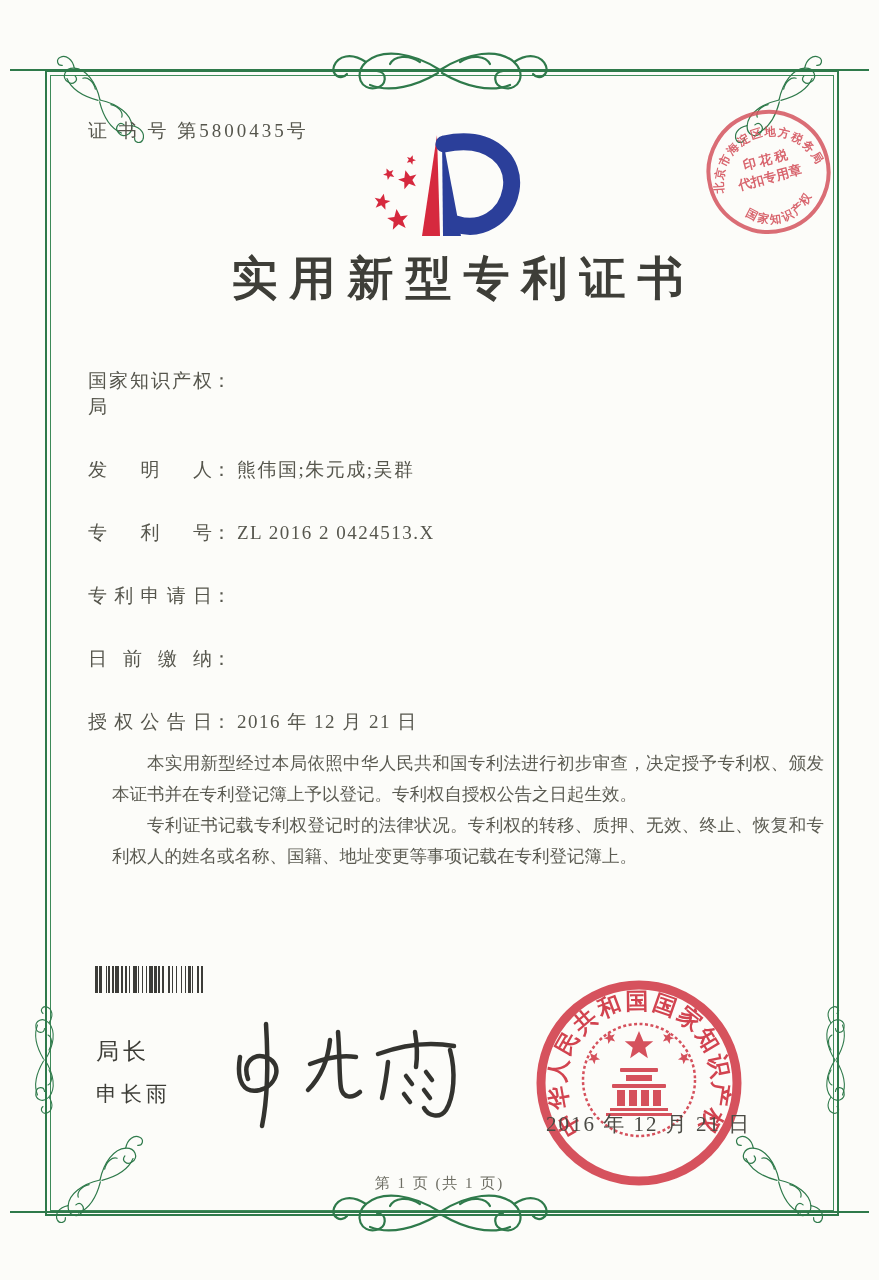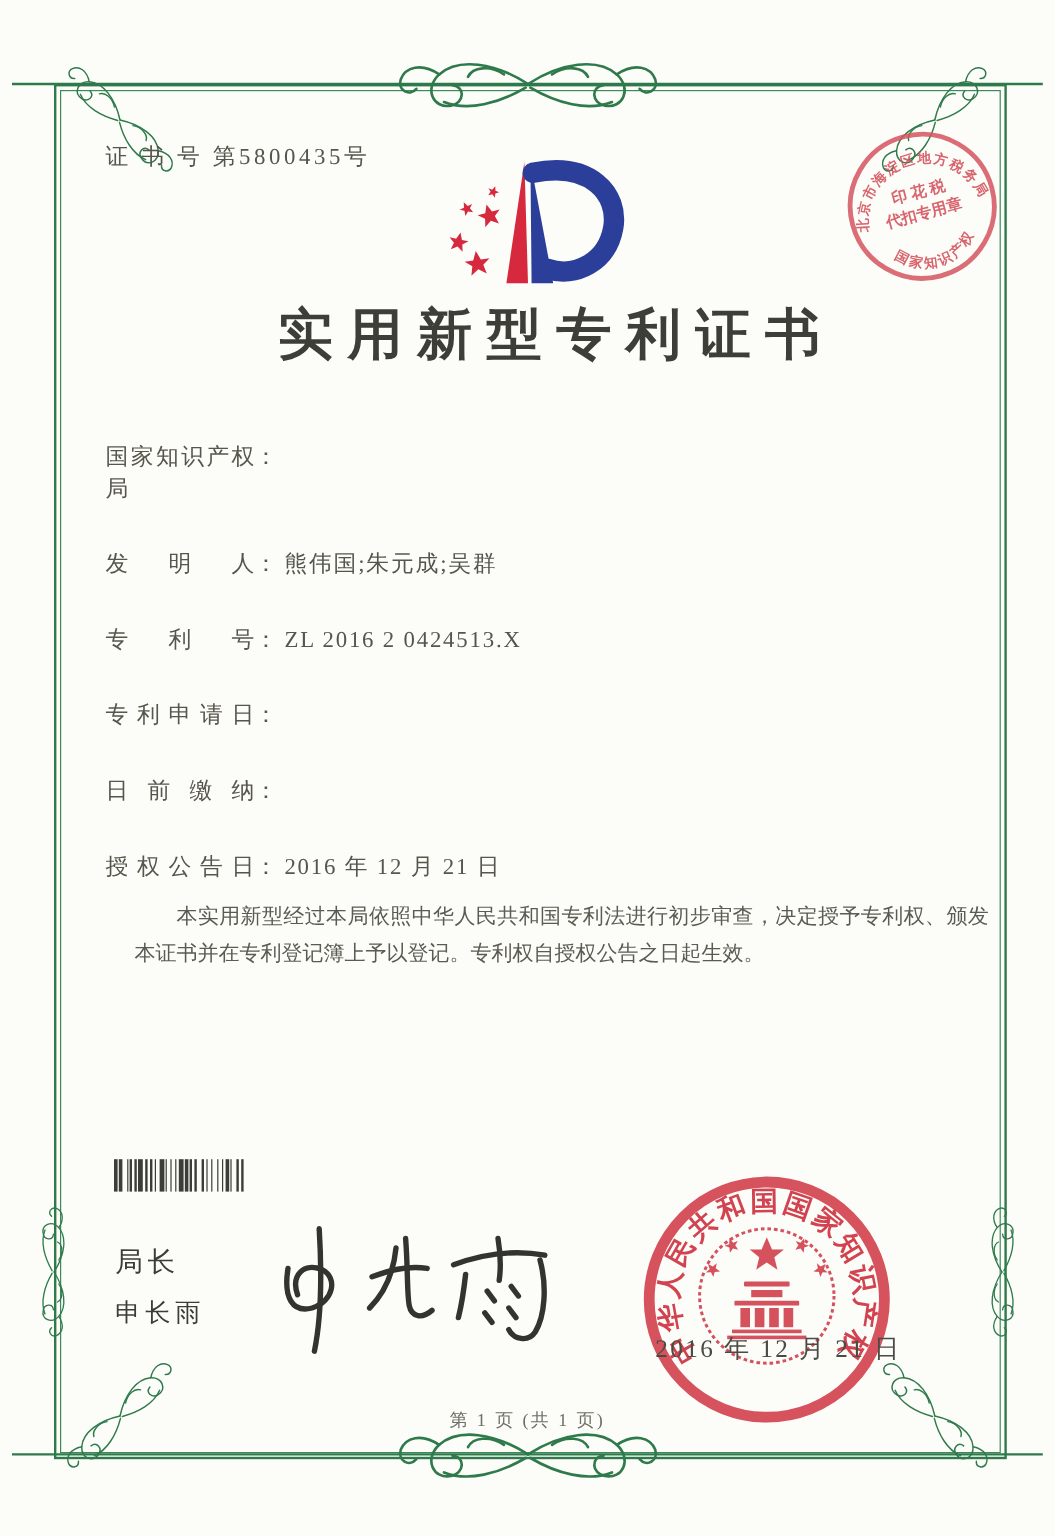--- a/index.html
+++ b/index.html
@@ -152,20 +152,21 @@
   </div>
   <div class="field">
     <span class="lbl">授权公告日</span>
     <span class="colon">：</span>
     <span class="val">2016 年 12 月 21 日</span>
   </div>
 </div>
 
 <div class="body-text">
   <p>本实用新型经过本局依照中华人民共和国专利法进行初步审查，决定授予专利权、颁发本证书并在专利登记簿上予以登记。专利权自授权公告之日起生效。</p>
+  <p>专利证书记载专利权登记时的法律状况。专利权的转移、质押、无效、终止、恢复和专利权人的姓名或名称、国籍、地址变更等事项记载在专利登记簿上。</p>
 </div>
 
 <div class="barcode" id="barcode">
     <div class="bar" style="width: 2.7px;"></div>
     <div class="gap" style="width: 1.35px;"></div>
     <div class="bar" style="width: 2.7px;"></div>
     <div class="gap" style="width: 4.05px;"></div>
     <div class="bar" style="width: 1.35px;"></div>
     <div class="gap" style="width: 1.35px;"></div>
     <div class="bar" style="width: 1.35px;"></div>

